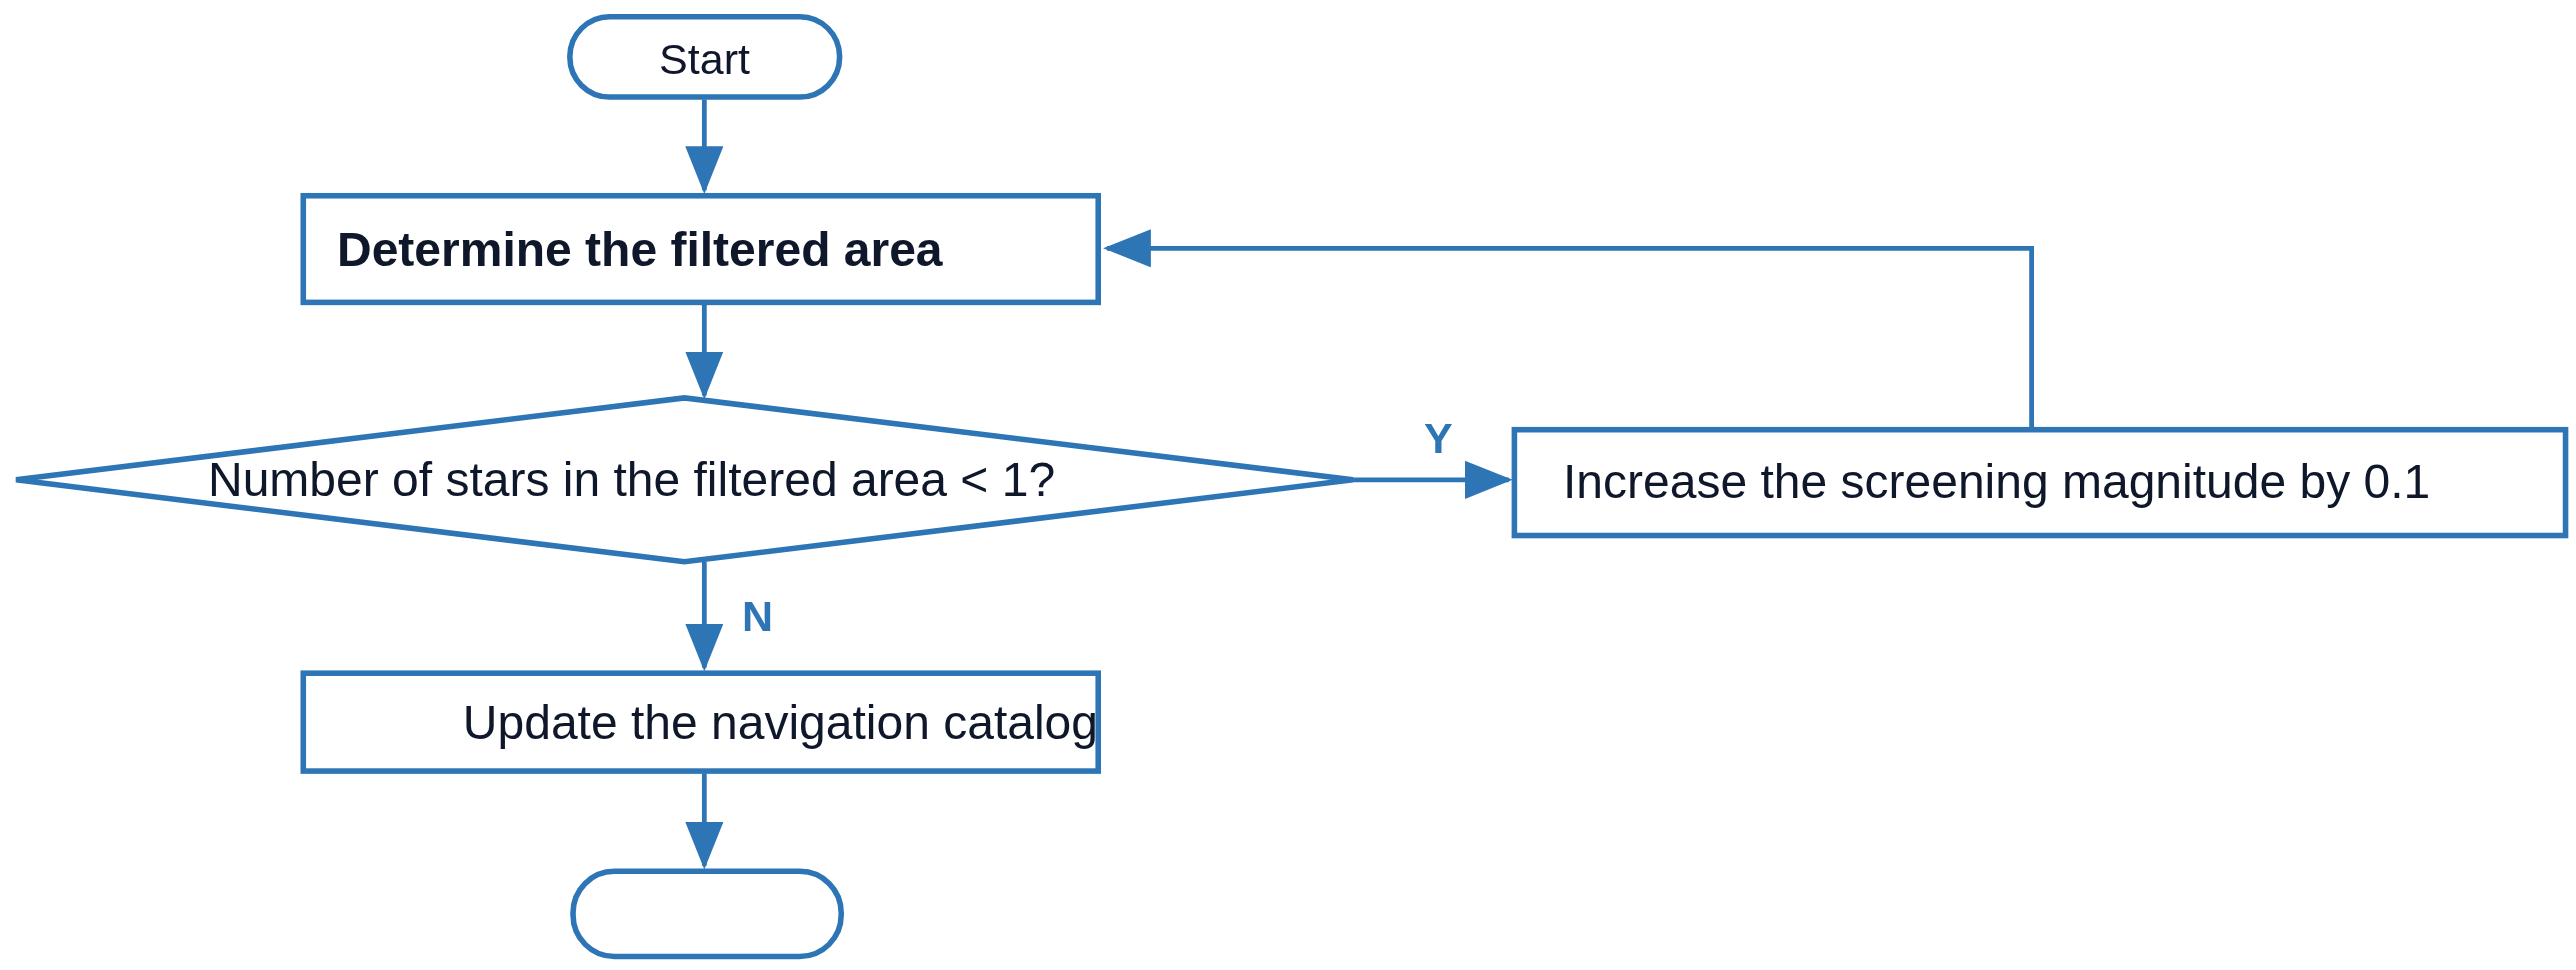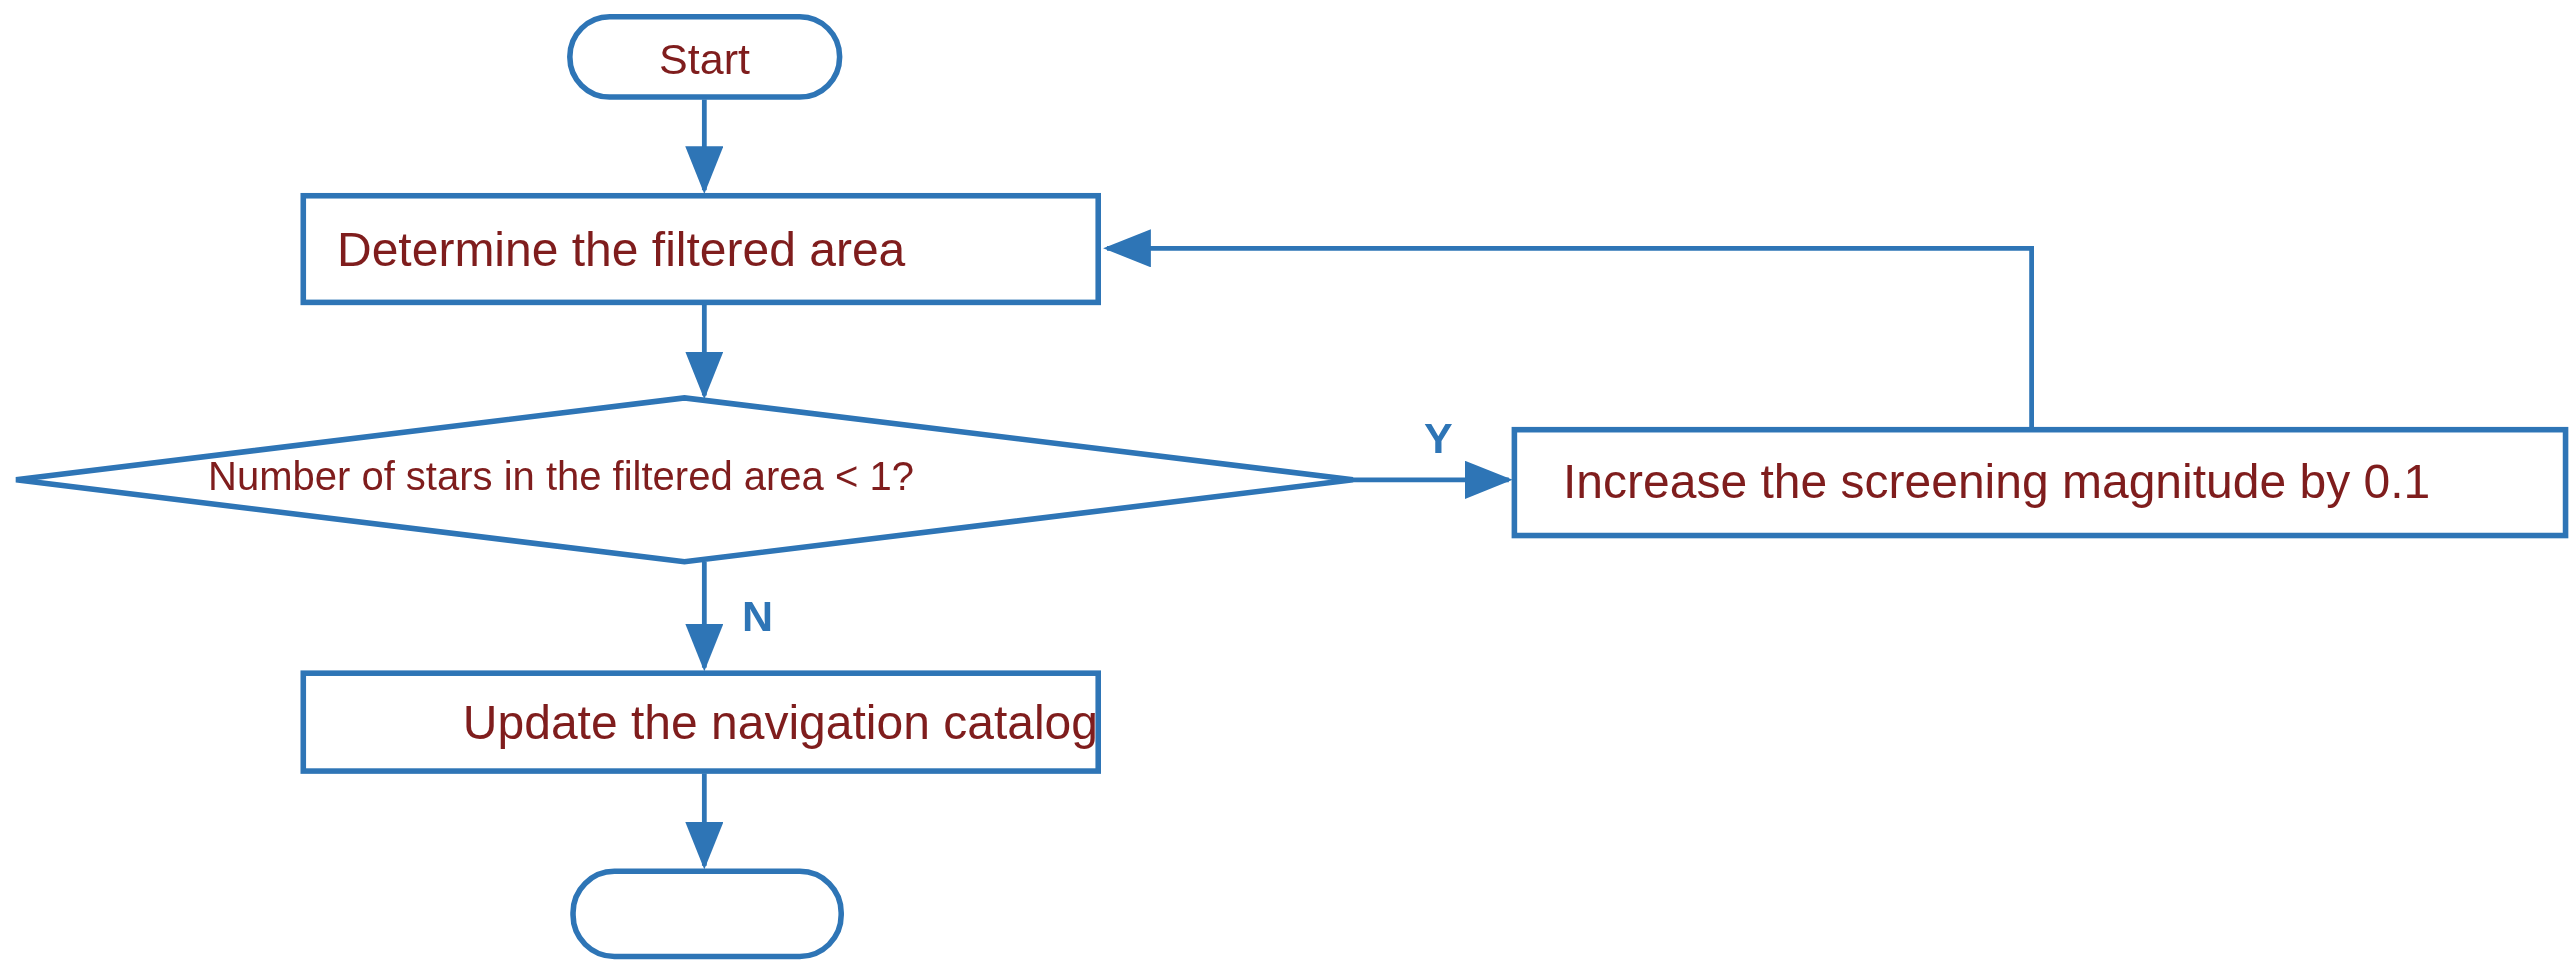--- a/index.html
+++ b/index.html
@@ -21,42 +21,42 @@
   #flow-svg {
     position: absolute;
     left: 0;
     top: 0;
     width: 2576px;
     height: 970px;
     display: block;
   }
   .node-label {
     position: absolute;
-    color: #7f1d1d;
+    color: #0f172a;
     font-family: "Liberation Sans", sans-serif;
     font-weight: 400;
     white-space: nowrap;
     line-height: 1;
     pointer-events: none;
   }
   .branch-label {
     position: absolute;
     font-family: "Liberation Sans", sans-serif;
     font-weight: 700;
     white-space: nowrap;
     line-height: 1;
   }
   .terminator-text {
     font-size: 43px;
   }
   .process-text {
     font-size: 48px;
   }
   .decision-text {
-    font-size: 40px;
+    font-size: 48px;
   }
 </style>
 </head>
 <body>
 
 <div id="canvas">
 
   <svg id="flow-svg" viewBox="0 0 3237 1219" xmlns="http://www.w3.org/2000/svg">
     <defs>
       <marker id="arrowhead" markerWidth="10" markerHeight="8" refX="9.2" refY="4" orient="auto" markerUnits="strokeWidth">
@@ -90,21 +90,21 @@
       <rect x="1903" y="540" width="1321" height="133" fill="#FFFFFF" stroke="#2E75B6" stroke-width="7"></rect>
 
       <rect x="381" y="846" width="999" height="123" fill="#FFFFFF" stroke="#2E75B6" stroke-width="7"></rect>
 
       <rect x="720" y="1095" width="337" height="107" rx="52" ry="52" fill="#FFFFFF" stroke="#2E75B6" stroke-width="7"></rect>
     </g>
   </svg>
 
   <div class="node-label terminator-text" style="left:567px; top:38px; width:275px; text-align:center;">Start</div>
 
-  <div class="node-label process-text" style="left:337px; top:226px; width:764px; text-align:left;">Determine the filtered area</div>
+  <div class="node-label process-text" style="left:337px; top:226px; width:764px; text-align:left;font-weight:bold;">Determine the filtered area</div>
 
   <div class="node-label decision-text" style="left:208px; top:456px; width:1035px; text-align:left;">Number of stars in the filtered area &lt; 1?</div>
 
   <div class="node-label process-text" style="left:1536px; top:458px; width:1027px; text-align:left;margin-left:27px;">Increase the screening magnitude by 0.1</div>
 
   <div class="node-label process-text" style="left:318px; top:699px; width:780px; text-align:right;">Update the navigation catalog</div>
 
 
   <div class="branch-label" style="left:1424px; top:417px; font-size:43px; color:#2E75B6;">Y</div>
 

